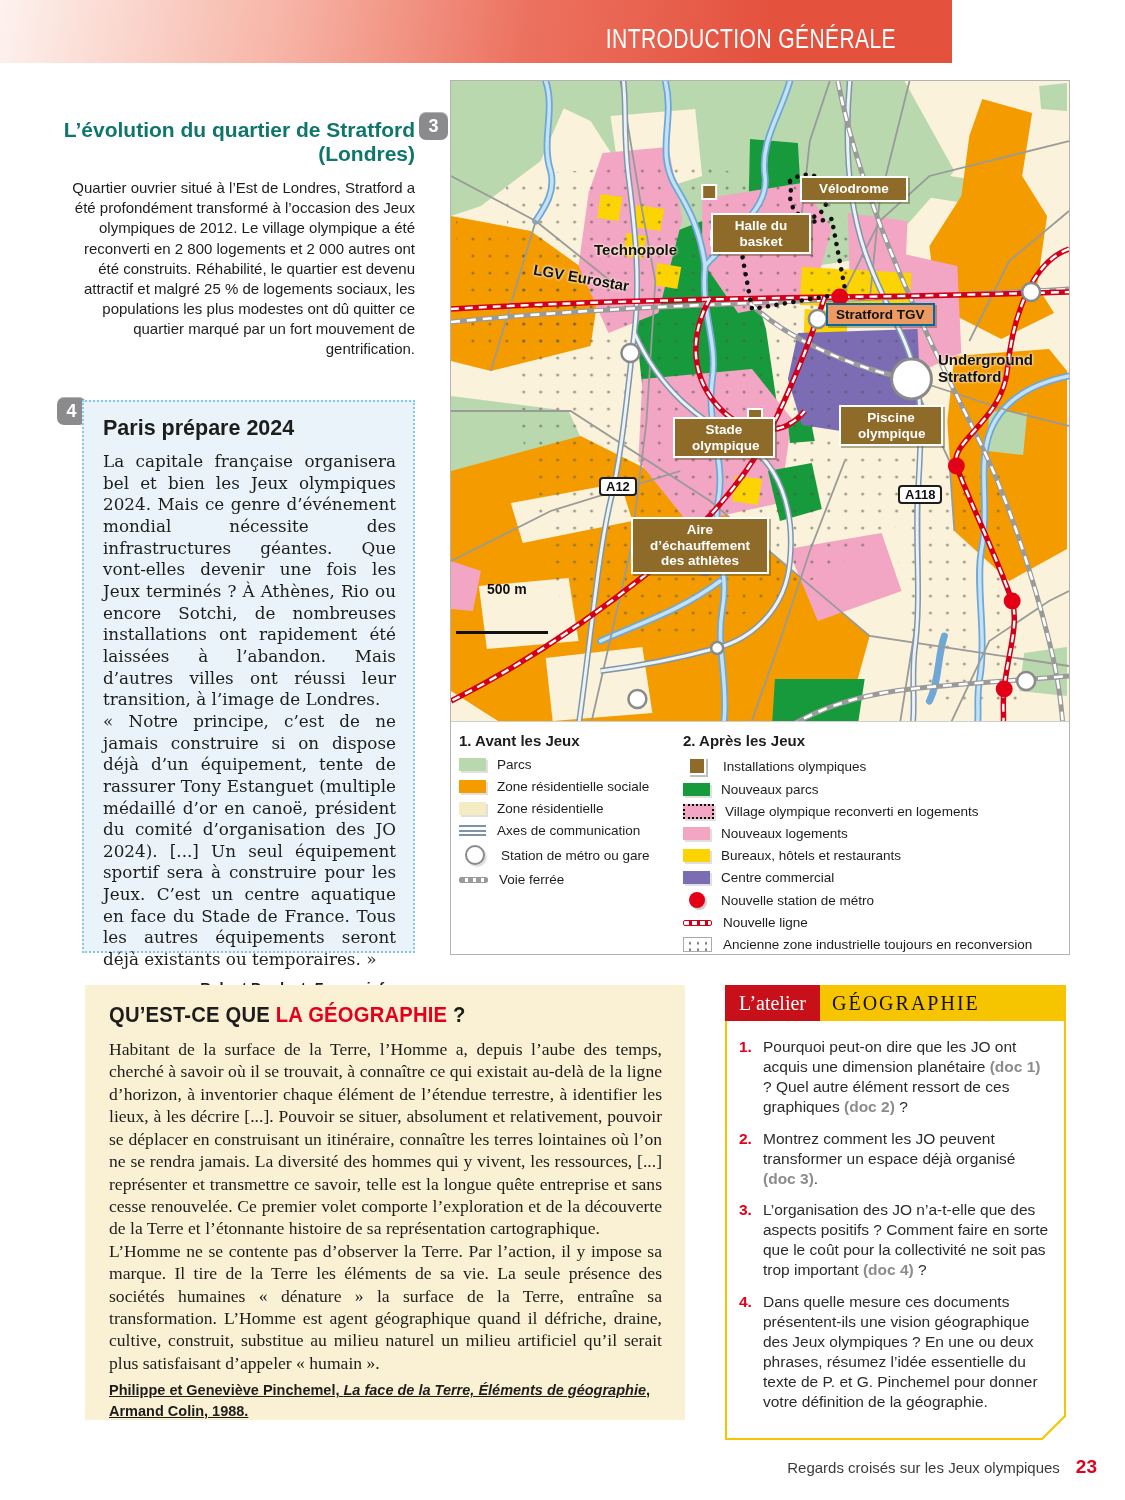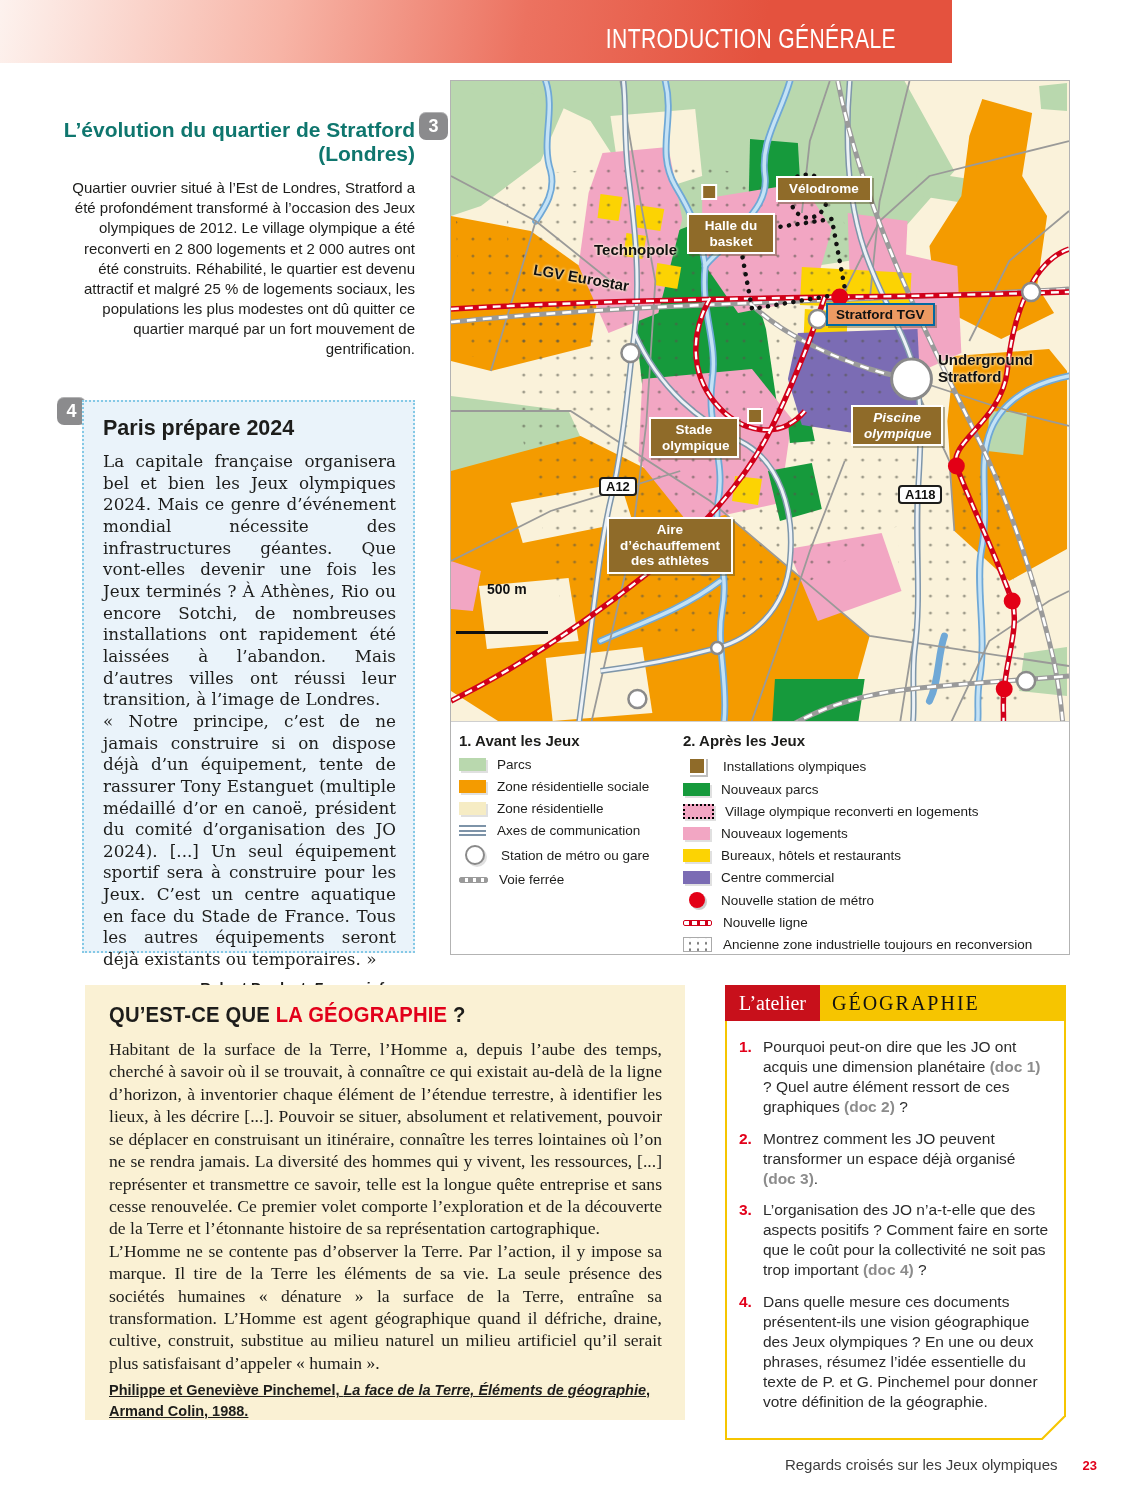--- a/index.html
+++ b/index.html
@@ -25,21 +25,21 @@
   .doc4 .body{font-family:"DejaVu Serif","Liberation Serif",serif;font-size:16.8px;line-height:1.29;
         text-align:justify;white-space:pre-line;}
   .doc4 .attrib{margin-top:8px;text-align:right;font-weight:bold;font-size:14.5px;line-height:1.35;}
   .it{font-style:italic;}
   
   .mapframe{position:absolute;left:450px;top:80px;width:618px;height:873px;border:1px solid #b3b3b3;background:#fff;}
   .mapcanvas{position:absolute;left:0;top:0;width:618px;height:640px;overflow:hidden;border-bottom:1px solid #cfcfcf;background:#faf2da;}
   .mapcanvas svg{position:absolute;left:0;top:0;}
   .mlabel{position:absolute;font-weight:bold;z-index:5;}
   .brownbox{background:#8f6b29;color:#fff;border:2px solid #fff;box-shadow:2px 2px 0 rgba(90,80,40,.45);
-        font-size:13.5px;line-height:1.15;text-align:center;padding:3px 11px;}
+        font-size:13.5px;line-height:1.15;text-align:center;padding:3px 17px;margin-left:24px;}
   .plain{color:#111;font-size:15px;text-shadow:0 0 3px #faf2da,0 0 3px #faf2da;}
   .shield{background:#fff;border:2px solid #1d1d1b;border-radius:4px;font-size:13px;padding:0px 5px;color:#111;}
   .tgvbox{background:#ec9a62;border:2px solid #0369a1;color:#111;font-size:13.5px;padding:2px 8px;box-shadow:2px 2px 0 rgba(90,80,40,.4);}
   .scalelabel{color:#111;font-size:14px;}
   .scalebar{position:absolute;height:3px;background:#111;z-index:5;}
   
   .legend{position:absolute;left:0;top:641px;width:618px;height:232px;background:#fff;font-size:13.5px;}
   .leg-col{position:absolute;top:10px;}
   .leg-col h3{margin:0 0 8px 0;font-size:15px;}
   .leg-row{display:flex;align-items:center;margin-bottom:7px;}
@@ -74,21 +74,21 @@
           display:flex;align-items:center;padding:0 12px;flex:1;}
   .at-boxouter{background:#f6c500;clip-path:polygon(0 0,100% 0,100% calc(100% - 24px),calc(100% - 24px) 100%,0 100%);
           padding:2px;margin-top:-2px;}
   .at-box{background:#fff;clip-path:polygon(0 0,100% 0,100% calc(100% - 23px),calc(100% - 23px) 100%,0 100%);
           padding:16px 14px 26px 12px;}
   .q{position:relative;padding-left:24px;margin-bottom:11px;font-size:15.5px;line-height:1.3;color:#2b2b2b;}
   .q .num{position:absolute;left:0;top:0;color:#e2001a;font-weight:bold;}
   .q .gray{color:#8c8c8c;font-weight:bold;}
   
   .footer{position:absolute;right:28px;top:1456px;font-size:15px;color:#3c3c3c;}
-  .footer .pg{color:#e2001a;font-weight:bold;font-size:13px;margin-left:25px;}
+  .footer .pg{color:#e2001a;font-weight:bold;font-size:19px;margin-left:16px;}
 </style>
 </head>
 <body>
 
 <div id="page">
 
   <div class="hdr">
     <span class="hdr-title">INTRODUCTION GÉNÉRALE</span>
   </div>
 
@@ -285,21 +285,21 @@
         </g>
       </svg>
 
       <div class="mlabel brownbox" style="left:325px;top:95px;">Vélodrome</div>
       <div class="mlabel brownbox" style="left:236px;top:132px;width:62px;">Halle du basket</div>
       <div class="mlabel plain" style="left:143px;top:160px;">Technopole</div>
       <div class="mlabel plain" style="left:82px;top:188px;transform:rotate(10deg);">LGV Eurostar</div>
       <div class="mlabel tgvbox" style="left:375px;top:222px;">Stratford TGV</div>
       <div class="mlabel plain" style="left:487px;top:270px;width:92px;">Underground Stratford</div>
       <div class="mlabel brownbox" style="left:198px;top:336px;width:64px;">Stade olympique</div>
-      <div class="mlabel brownbox" style="left:400px;top:324px;width:66px;font-style:italic;">Piscine olympique</div>
+      <div class="mlabel brownbox" style="left:364px;top:324px;width:66px;">Piscine olympique</div>
       <div class="mlabel shield" style="left:148px;top:396px;">A12</div>
       <div class="mlabel shield" style="left:447px;top:404px;">A118</div>
       <div class="mlabel brownbox" style="left:156px;top:436px;width:100px;">Aire d’échauffement des athlètes</div>
       <div class="mlabel scalelabel" style="left:36px;top:500px;">500 m</div>
       <div class="scalebar" style="left:5px;top:550px;width:92px;"></div>
     </div>
 
     <div class="legend">
       <div class="leg-col" style="left:8px;width:218px;">
         <h3>1. Avant les Jeux</h3>

